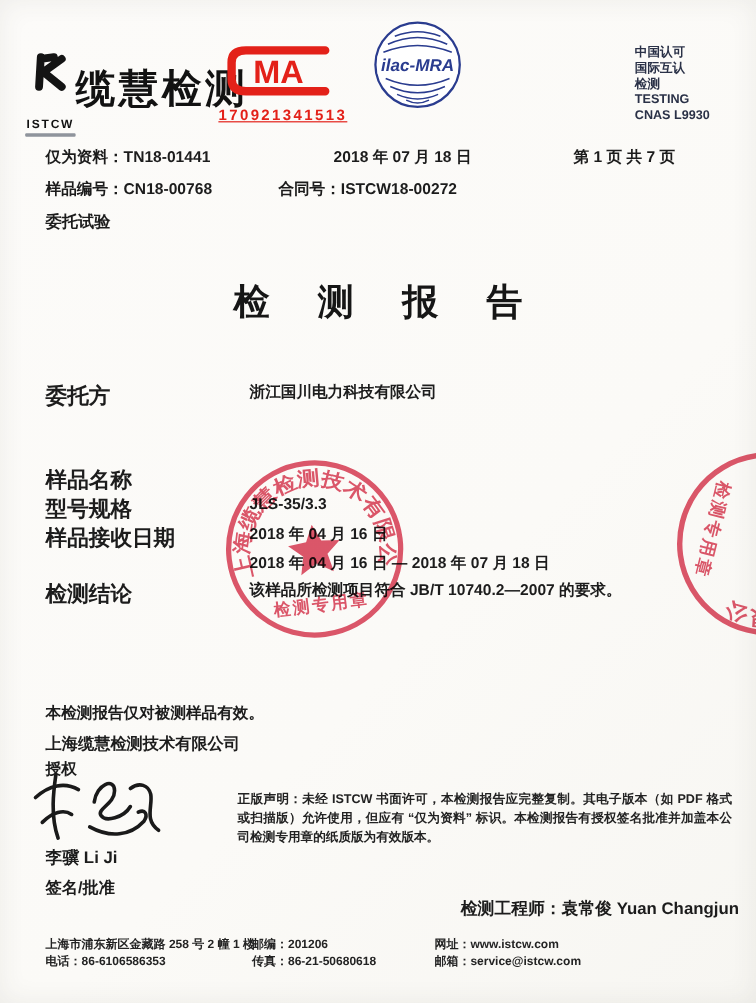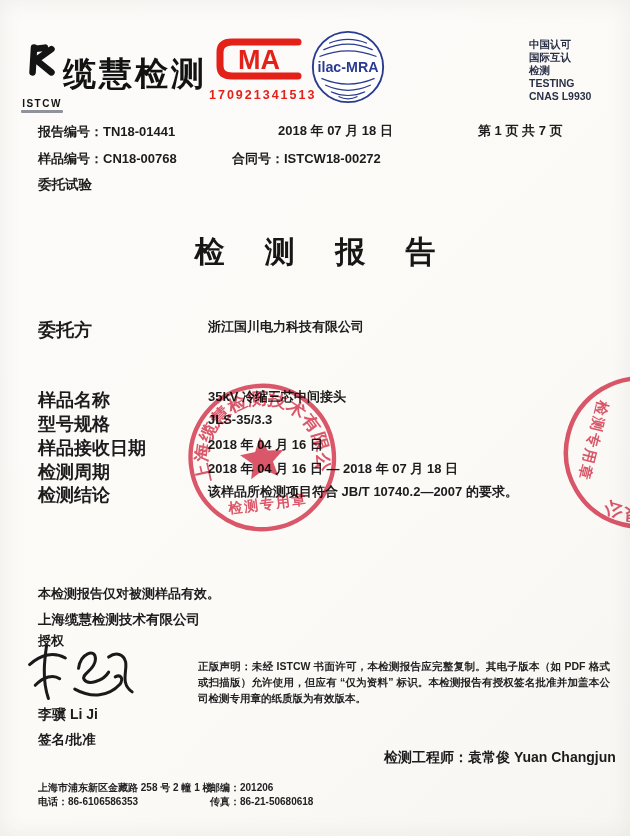--- a/index.html
+++ b/index.html
@@ -14,22 +14,22 @@
     overflow: hidden;
     color: #1c1c1c;
   }
   .abs { position: absolute; }
 
   
   .brand-cn { left: 63px; top: 52px; font-size: 33px; font-weight: 900; letter-spacing: 3px; color: #121212; }
   .istcw-block { left: 20px; top: 44px; width: 44px; text-align: center; }
   .istcw-en { font-size: 10px; font-weight: 900; letter-spacing: 1.5px; color: #121212; margin-top: 18px; }
   .istcw-tagline { height: 3px; width: 42px; margin: 1px auto 0; background: #8f949c; border-radius: 1px; }
-  .cma-block { left: 209px; top: 36px; width: 106px; text-align: center; }
-  .cma-number { font-size: 12.5px; font-weight: 900; letter-spacing: 2px; color: #e32119; margin-top: 2px; }
+  .cma-block { left: 182px; top: 36px; width: 106px; text-align: center; }
+  .cma-number { font-size: 12.5px; font-weight: 900; letter-spacing: 2px; color: #e32119; margin-top: 2px; text-decoration: underline; }
   .cnas-lines { left: 484px; top: 38px; font-size: 10.5px; font-weight: 700; line-height: 13px; color: #2a3147; }
   .cnas-lines div { white-space: nowrap; margin-left: 45px; }
 
   
   .meta-label, .meta-value { font-size: 13px; font-weight: 700; }
   .row1 { top: 122px; } .row2 { top: 149px; }
   .m-left { left: 38px; }
   .m-date { left: 266px; top: 122px; margin-left: 12px; }
   .m-page { left: 478px; top: 122px; }
   .m-contract { left: 232px; top: 149px; }
@@ -89,21 +89,21 @@
   <div class="abs brand-cn">缆慧检测</div>
 
   <div class="abs cma-block">
     <svg width="96" height="46" viewBox="0 0 96 46">
       <path d="M84 6 H18 Q6 6 6 16 V30 Q6 40 18 40 H84" fill="none" stroke="#e32119" stroke-width="7" stroke-linecap="round"></path>
       <text x="45" y="33" text-anchor="middle" font-size="27" font-weight="900" fill="#e32119">MA</text>
     </svg>
     <div class="cma-number">170921341513</div>
   </div>
 
-  <div class="abs" style="left:310px; top:29px;">
+  <div class="abs" style="left:310px; top:16px;font-style:italic;">
     <svg width="76" height="76" viewBox="0 0 80 80">
       <circle cx="40" cy="40" r="37" fill="#ffffff" stroke="#2a3c8f" stroke-width="2"></circle>
       <g fill="none" stroke="#2a3c8f" stroke-width="1.3">
         <path d="M14 22 Q40 10 66 22"></path>
         <path d="M10 29 Q40 17 70 29"></path>
         <path d="M20 15 Q40 7 60 15"></path>
         <path d="M12 52 Q40 64 68 52"></path>
         <path d="M16 59 Q40 70 64 59"></path>
         <path d="M22 66 Q40 74 58 66"></path>
         <path d="M30 71 Q40 76 50 71"></path>
@@ -115,48 +115,46 @@
 
   <div class="abs cnas-lines">
     <div>中国认可</div>
     <div>国际互认</div>
     <div>检测</div>
     <div>TESTING</div>
     <div>CNAS L9930</div>
   </div>
 
   <div class="abs m-left row1">
-    <span class="meta-label">报告编号：</span><span class="meta-value">TN18-01441</span>
+    <span class="meta-label">仅为资料：</span><span class="meta-value">TN18-01441</span>
   </div>
   <div class="abs m-date meta-value">2018 年 07 月 18 日</div>
   <div class="abs m-page meta-value">第 1 页 共 7 页</div>
 
   <div class="abs m-left row2">
     <span class="meta-label">样品编号：</span><span class="meta-value">CN18-00768</span>
   </div>
   <div class="abs m-contract">
     <span class="meta-label">合同号：</span><span class="meta-value">ISTCW18-00272</span>
   </div>
   <div class="abs test-type">委托试验</div>
 
   <div class="abs doc-title">检 测 报 告</div>
 
   <div class="abs f-label fy0">委托方</div>
   <div class="abs f-value fy0">浙江国川电力科技有限公司</div>
 
   <div class="abs f-label fy1">样品名称</div>
-  <div class="abs f-value fy1">35kV 冷缩三芯中间接头</div>
 
   <div class="abs f-label fy2">型号规格</div>
   <div class="abs f-value fy2">JLS-35/3.3</div>
 
   <div class="abs f-label fy3">样品接收日期</div>
   <div class="abs f-value fy3">2018 年 04 月 16 日</div>
 
-  <div class="abs f-label fy4">检测周期</div>
   <div class="abs f-value fy4">2018 年 04 月 16 日 — 2018 年 07 月 18 日</div>
 
   <div class="abs f-label fy5">检测结论</div>
   <div class="abs f-value fy5">该样品所检测项目符合 JB/T 10740.2—2007 的要求。</div>
 
   <div class="abs stamp stamp-main">
     <svg width="155" height="155" viewBox="0 0 160 160">
       <circle cx="80" cy="80" r="74" fill="none" stroke="#d93a52" stroke-width="4.5"></circle>
       <path id="sealArc1" d="M 25 97 A 57 57 0 1 1 135 97" fill="none"></path>
       <text font-size="17" font-weight="700" fill="#d93a52">
@@ -210,14 +208,22 @@
     </div>
   </div>
   <div class="abs foot foot-c2">
     <div>
       <span>邮编：</span><span>201206</span>
     </div>
     <div>
       <span>传真：</span><span>86-21-50680618</span>
     </div>
   </div>
+  <div class="abs foot foot-c3">
+    <div>
+      <span>网址：</span><span>www.istcw.com</span>
+    </div>
+    <div>
+      <span>邮箱：</span><span>service@istcw.com</span>
+    </div>
+  </div>
 
 </div>
 
 </body></html>

